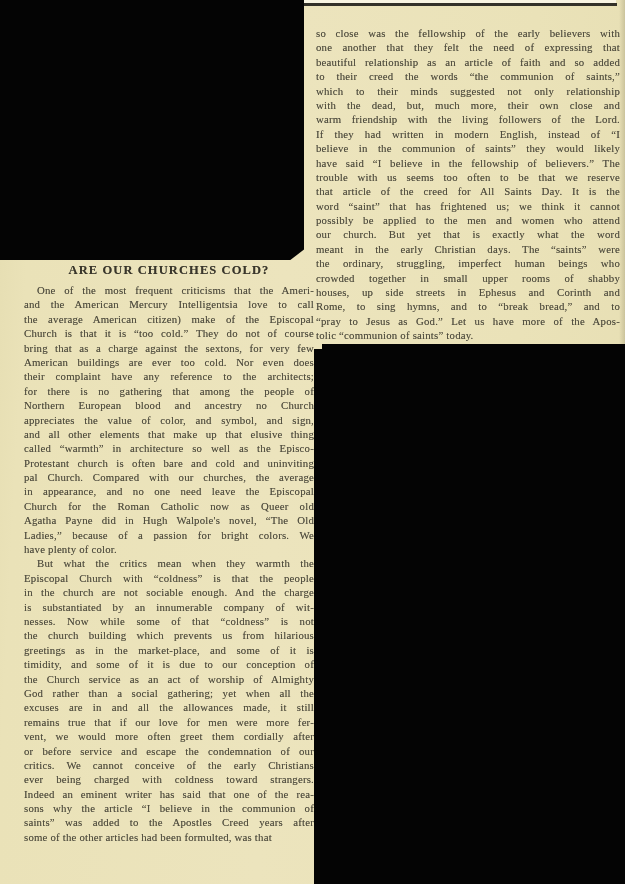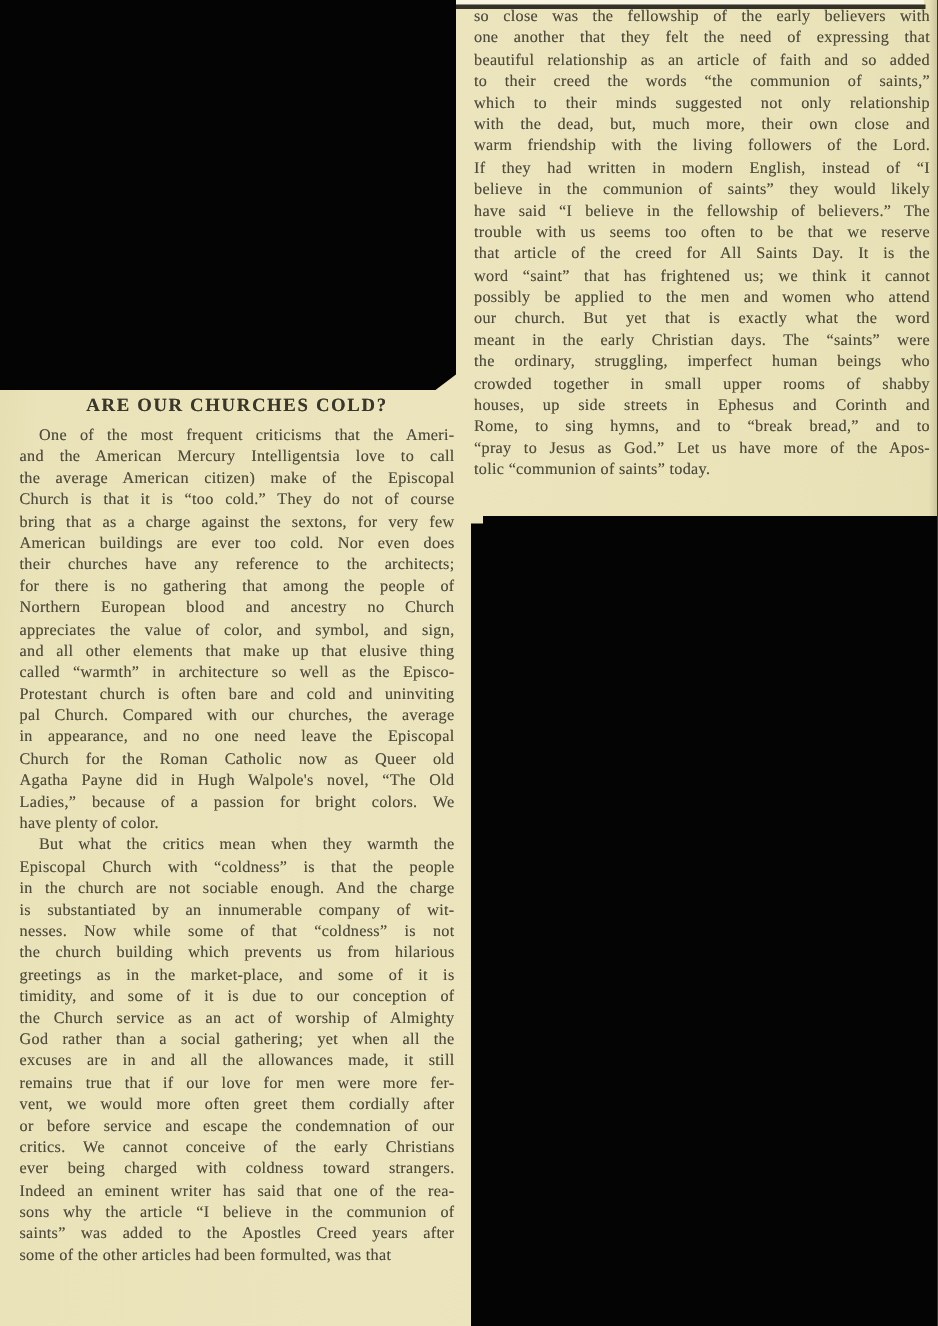--- a/index.html
+++ b/index.html
@@ -34,22 +34,22 @@
     position: absolute; left: 303px; top: 2.5px; width: 314px; height: 3px;
     background: #23221c; opacity: 0.92;
   }
   .right-edge-shade {
     position: absolute; left: 619px; top: 0; width: 6px; height: 344px;
     background: linear-gradient(90deg, rgba(70,64,40,0) 0%, rgba(70,64,40,0.18) 100%);
   }
 
   
   .col { position: absolute; }
-  .col-left  { left: 13px;  top: 263px; width: 290px; }
-  .col-right { left: 316px; top: 4px;  width: 304px; }
+  .col-left  { left: 24px;  top: 263px; width: 290px; }
+  .col-right { left: 316px; top: 26px;  width: 304px; }
 
   .heading {
     margin: 0 0 5px 0;
     font-size: 12.5px;
     font-weight: bold;
     letter-spacing: 1.1px;
     text-align: center;
     color: #39362b;
     text-shadow: 0 0 0.4px rgba(57,54,43,0.55);
     font-family: "Liberation Serif", serif;
@@ -103,21 +103,21 @@
 
   <div class="col col-left">
     <h2 class="heading">ARE OUR CHURCHES COLD?</h2>
     <div id="left-col-lines">
         <div class="text-line first">One of the most frequent criticisms that the Ameri-</div>
         <div class="text-line">and the American Mercury Intelligentsia love to call</div>
         <div class="text-line">the average American citizen) make of the Episcopal</div>
         <div class="text-line">Church is that it is “too cold.” They do not of course</div>
         <div class="text-line">bring that as a charge against the sextons, for very few</div>
         <div class="text-line">American buildings are ever too cold. Nor even does</div>
-        <div class="text-line">their churches have any reference to the architects;</div>
+        <div class="text-line">their complaint have any reference to the architects;</div>
         <div class="text-line">for there is no gathering that among the people of</div>
         <div class="text-line">Northern European blood and ancestry no Church</div>
         <div class="text-line">appreciates the value of color, and symbol, and sign,</div>
         <div class="text-line">and all other elements that make up that elusive thing</div>
         <div class="text-line">called “warmth” in architecture so well as the Episco-</div>
         <div class="text-line">Protestant church is often bare and cold and uninviting</div>
         <div class="text-line">pal Church. Compared with our churches, the average</div>
         <div class="text-line">in appearance, and no one need leave the Episcopal</div>
         <div class="text-line">Church for the Roman Catholic now as Queer old</div>
         <div class="text-line">Agatha Payne did in Hugh Walpole's novel, “The Old</div>

